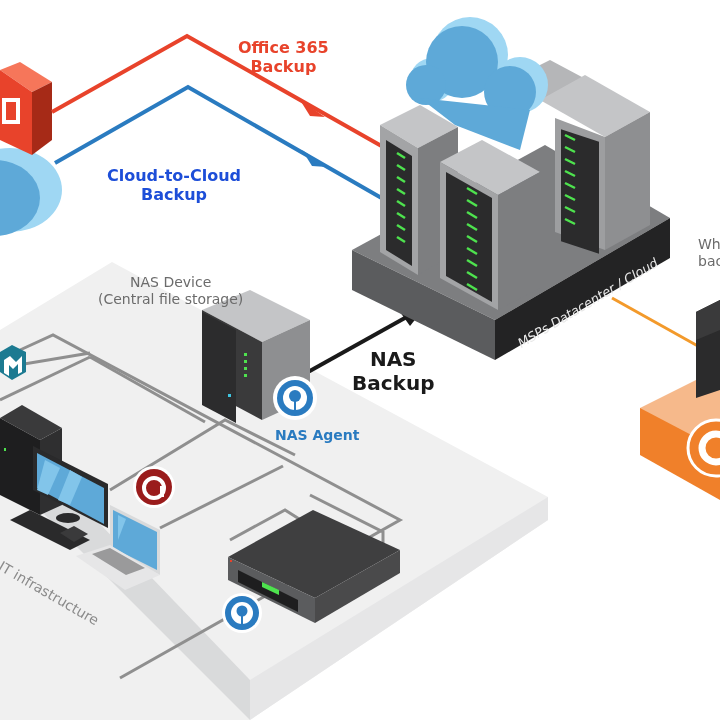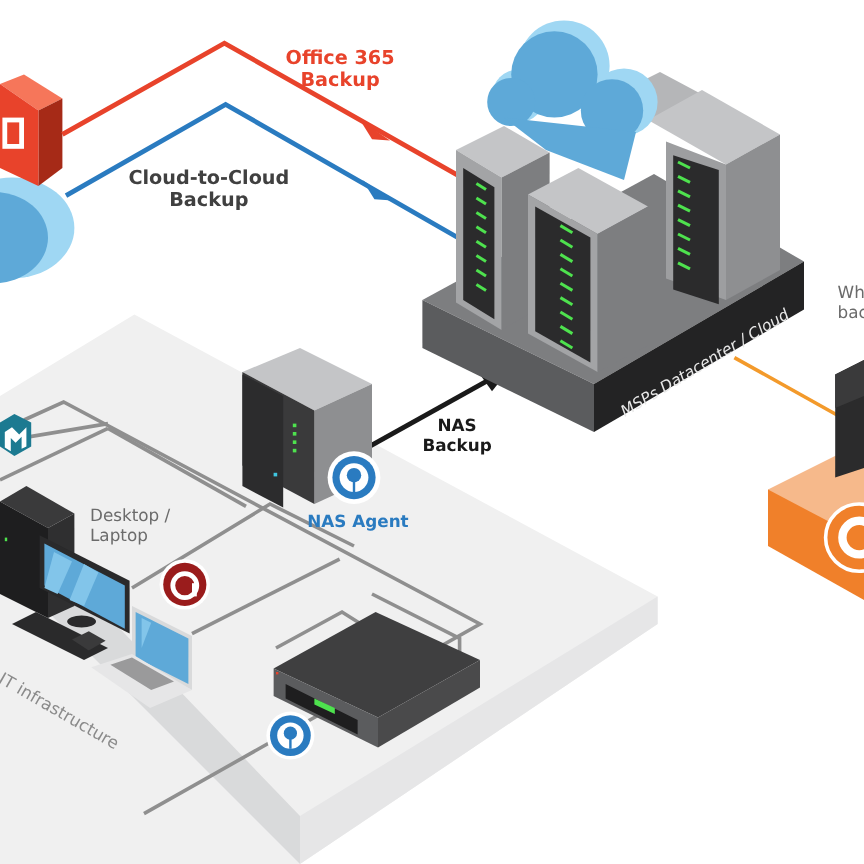--- a/index.html
+++ b/index.html
@@ -1,24 +1,24 @@
 <!DOCTYPE html>
 <html><head>
 <meta charset="utf-8">
 <style>
   html, body { margin: 0; padding: 0; background: #ffffff; }
   body { width: 720px; height: 720px; overflow: hidden; position: relative; font-family: "DejaVu Sans", "Liberation Sans", sans-serif; }
   #stage { position: absolute; left: 0; top: 0; width: 720px; height: 720px; }
   .lbl { position: absolute; white-space: nowrap; line-height: 1.2; }
   .lbl-red { color: #e8432b; font-weight: bold; font-size: 16px; text-align: center; }
-  .lbl-blue { color: #404040; font-weight: bold; font-size: 16px; text-align: center; }
-  .lbl-black { color: #1a1a1a; font-weight: bold; font-size: 14px; text-align: center; }
+  .lbl-blue { color: #1d4ed8; font-weight: bold; font-size: 16px; text-align: center; margin-top: 28px; }
+  .lbl-black { color: #1a1a1a; font-weight: bold; font-size: 20px; text-align: center; }
   .lbl-gray { color: #6b6b6b; font-size: 14px; }
   .lbl-gray-c { color: #6b6b6b; font-size: 14px; text-align: center; }
-  .lbl-agent { color: #2a7bc0; font-weight: bold; font-size: 14px; }
+  .lbl-agent { color: #2a7bc0; font-weight: bold; font-size: 14px; margin-left: 19px; }
   .lbl-base { color: #e8e8e8; font-style: italic; font-size: 13px; transform-origin: left top; transform: rotate(-31deg); }
   .lbl-infra { color: #8a8a8a; font-size: 14px; transform-origin: left top; transform: rotate(30deg); }
   .blk { display: block; }
 </style>
 </head>
 <body>
 
 <div id="stage">
 <svg width="720" height="720" viewBox="0 0 720 720" xmlns="http://www.w3.org/2000/svg">
 
@@ -234,27 +234,27 @@
   <span class="blk">Backup</span>
 </div>
 
 <div class="lbl lbl-black" style="left:352px; top:347px;">
   <span class="blk">NAS</span>
   <span class="blk">Backup</span>
 </div>
 
 <div class="lbl lbl-base" style="left:515px; top:338px;">MSPs Datacenter / Cloud</div>
 
+<div class="lbl lbl-gray-c" style="left:98px; top:274px;">
+  <span class="blk">NAS Device</span>
+  <span class="blk">(Central file storage)</span>
+</div>
 
 <div class="lbl lbl-agent" style="left:256px; top:427px;">NAS Agent</div>
 
-<div class="lbl lbl-gray" style="left:75px; top:422px;">
-  <span class="blk">Desktop /</span>
-  <span class="blk">Laptop</span>
-</div>
 
 <div class="lbl lbl-gray" style="left:384px; top:590px;">
 </div>
 
 <div class="lbl lbl-infra" style="left:4px; top:558px;">IT infrastructure</div>
 
 <div class="lbl lbl-gray" style="left:698px; top:236px;">
   <span class="blk">Wh</span>
   <span class="blk">bac</span>
 </div>

